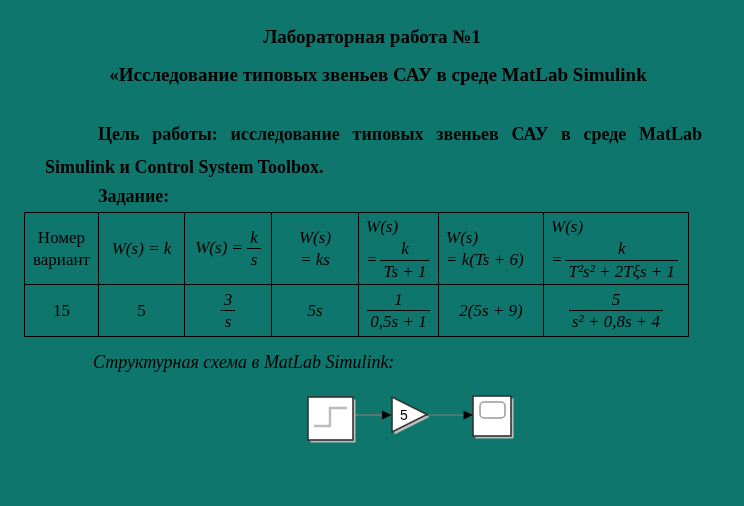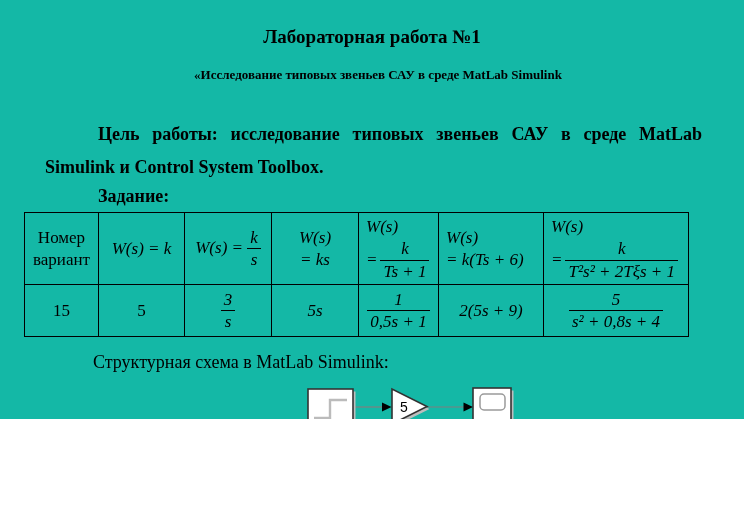--- a/index.html
+++ b/index.html
@@ -1,36 +1,36 @@
 <!DOCTYPE html>
 <html lang="ru"><head>
 <meta charset="utf-8">
 <style>
   * { box-sizing: border-box; }
   html, body { margin: 0; padding: 0; background: #fff; }
   .page {
     position: relative;
     width: 744px;
-    height: 419px;
-    background: #14b8a6;
+    height: 506px;
+    background: #0f766e;
     color: #000;
     font-family: "Liberation Serif", "DejaVu Serif", serif;
     font-size: 18px;
     overflow: hidden;
   }
   .title {
     margin: 27px 0 0 0;
     font-size: 19px;
     font-weight: bold;
     line-height: 20px;
     text-align: center;
   }
   .subtitle {
     margin: 15px 0 0 12px;
-    font-size: 13px;
+    font-size: 19px;
     font-weight: bold;
     line-height: 26px;
     text-align: center;
   }
   .subtitle span { display: block; }
   .goal {
     margin: 30px 42px 0 45px;
     line-height: 33px;
     text-align: justify;
     text-indent: 53px;
@@ -74,21 +74,21 @@
     line-height: 1.15;
   }
   .frac .num { display: block; padding: 0 3px 1px 3px; }
   .frac .den { display: block; border-top: 1.5px solid #000; padding: 1px 3px 0 3px; }
   .eqrow { display: block; margin-top: 1px; }
   .eqrow .eq { vertical-align: middle; margin-right: 3px; }
   
   .item { margin: 30px 0 0 98px; line-height: 22px; }
   .item .item-num { display: inline-block; width: 27px; }
   .item .formula { margin-left: 5px; }
-  .caption { margin: 14px 0 4px 93px; line-height: 22px; }
+  .caption { margin: 14px 0 12px 93px; line-height: 22px; font-style: italic; }
   
   .diagram { display: block; margin: 3px 0 0 0; }
 </style>
 </head>
 <body>
 
 <div class="page">
 
   <h1 class="title">Лабораторная работа №1</h1>
 

